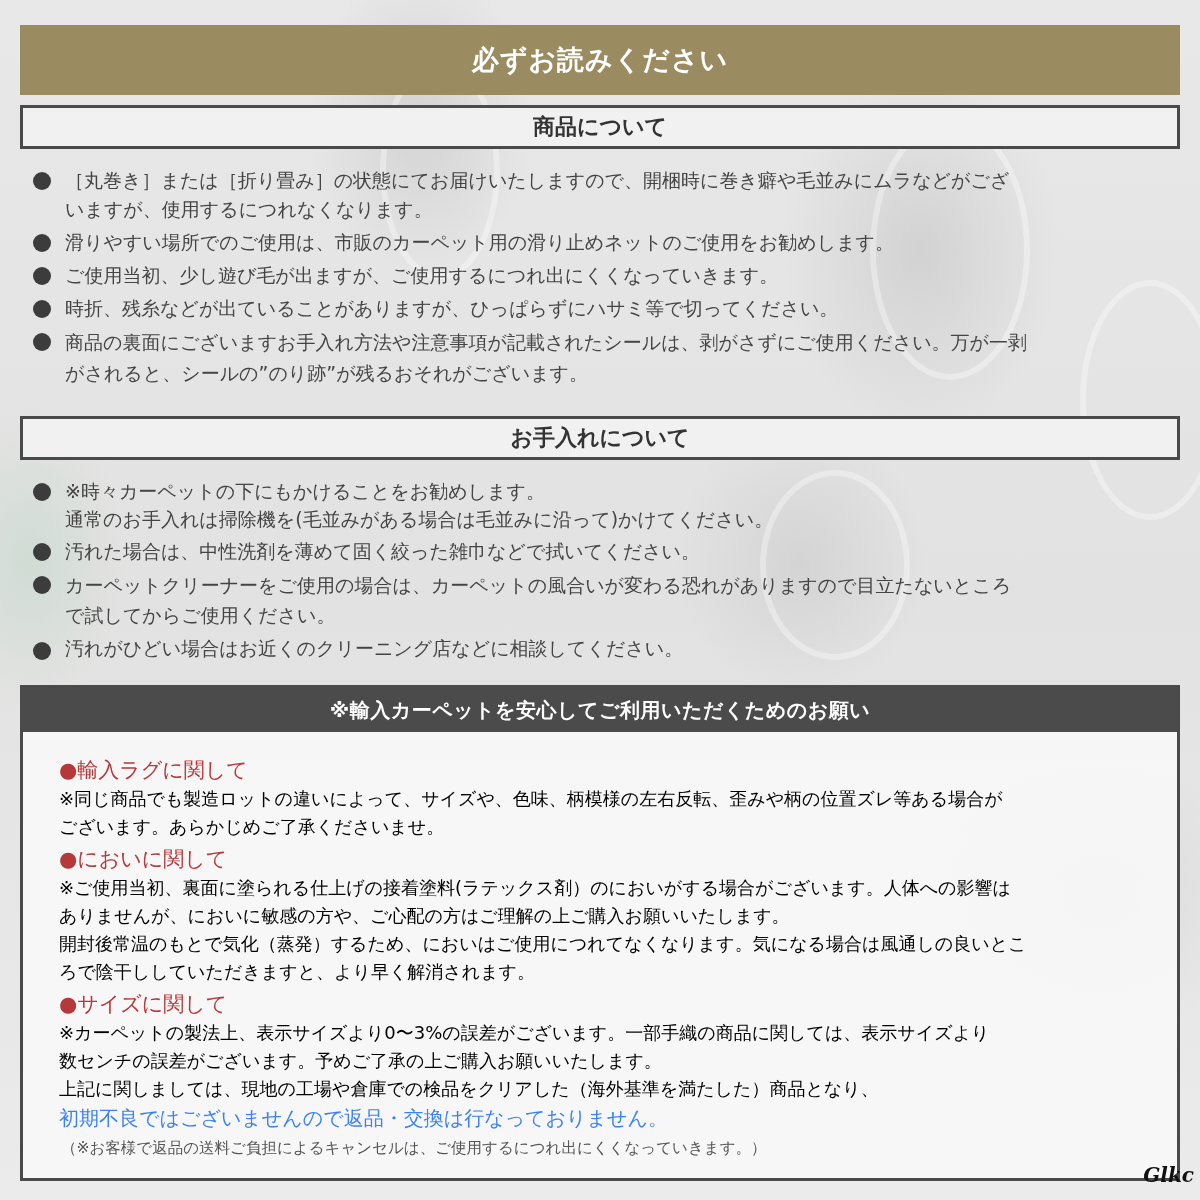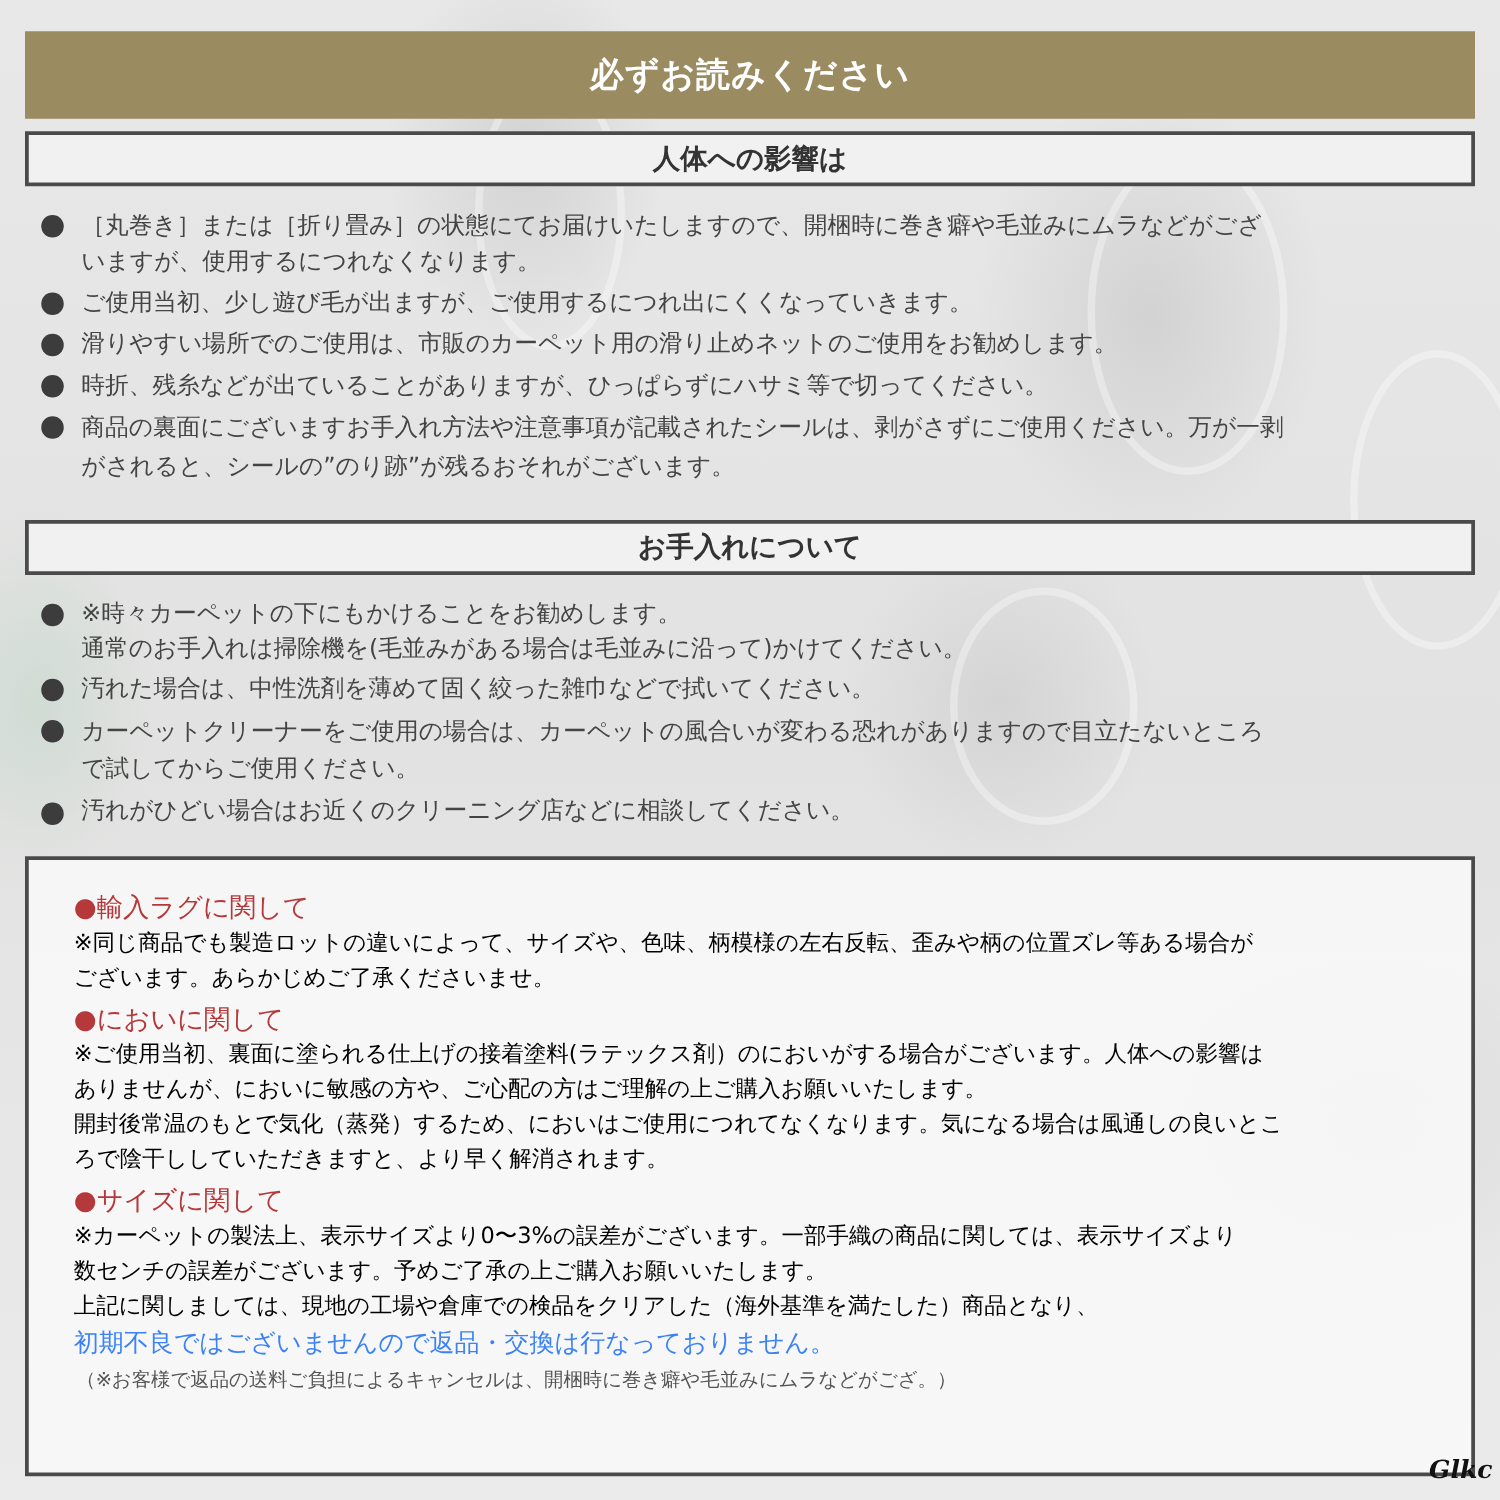--- a/index.html
+++ b/index.html
@@ -68,36 +68,36 @@
 <div class="bg-arc" style="left:380px;top:60px;width:120px;height:220px;"></div>
 <div class="bg-arc" style="left:870px;top:120px;width:160px;height:260px;"></div>
 <div class="bg-arc" style="left:760px;top:470px;width:150px;height:190px;"></div>
 <div class="bg-arc" style="left:1080px;top:280px;width:140px;height:240px;"></div>
 
 <div class="top-banner">
   <span>必ずお読みください</span>
 </div>
 
 <div class="section-header" style="top:105px;">
-  <span>人体への影響は</span>
+  <span>商品について</span>
 </div>
 
 <div class="bullet-list" style="top:166px;">
   <div class="bullet-item" style="margin-bottom:4px;">
     <span class="bullet-dot"></span>
     <div>［丸巻き］または［折り畳み］の状態にてお届けいたしますので、開梱時に巻き癖や毛並みにムラなどがござ</div>
     <div>いますが、使用するにつれなくなります。</div>
   </div>
   <div class="bullet-item" style="margin-bottom:4px;">
     <span class="bullet-dot"></span>
-    <div>ご使用当初、少し遊び毛が出ますが、ご使用するにつれ出にくくなっていきます。</div>
+    <div>滑りやすい場所でのご使用は、市販のカーペット用の滑り止めネットのご使用をお勧めします。</div>
   </div>
   <div class="bullet-item" style="margin-bottom:4px;">
     <span class="bullet-dot"></span>
-    <div>滑りやすい場所でのご使用は、市販のカーペット用の滑り止めネットのご使用をお勧めします。</div>
+    <div>ご使用当初、少し遊び毛が出ますが、ご使用するにつれ出にくくなっていきます。</div>
   </div>
   <div class="bullet-item" style="margin-bottom:4px;">
     <span class="bullet-dot"></span>
     <div>時折、残糸などが出ていることがありますが、ひっぱらずにハサミ等で切ってください。</div>
   </div>
   <div class="bullet-item" style="line-height:31px;">
     <span class="bullet-dot"></span>
     <div>商品の裏面にございますお手入れ方法や注意事項が記載されたシールは、剥がさずにご使用ください。万が一剥</div>
     <div>がされると、シールの”のり跡”が残るおそれがございます。</div>
   </div>
@@ -122,37 +122,40 @@
     <div>カーペットクリーナーをご使用の場合は、カーペットの風合いが変わる恐れがありますので目立たないところ</div>
     <div>で試してからご使用ください。</div>
   </div>
   <div class="bullet-item" style="margin-top:2px;">
     <span class="bullet-dot" style="top:8px;"></span>
     <div>汚れがひどい場合はお近くのクリーニング店などに相談してください。</div>
   </div>
 </div>
 
 <div class="notice-box">
+  <div class="notice-title">
+    <span>※輸入カーペットを安心してご利用いただくためのお願い</span>
+  </div>
   <div class="notice-body">
     <div>
       <div class="notice-heading">●輸入ラグに関して</div>
       <div class="notice-text">※同じ商品でも製造ロットの違いによって、サイズや、色味、柄模様の左右反転、歪みや柄の位置ズレ等ある場合が</div>
       <div class="notice-text">ございます。あらかじめご了承くださいませ。</div>
     </div>
     <div style="margin-top:4px;">
       <div class="notice-heading">●においに関して</div>
       <div class="notice-text">※ご使用当初、裏面に塗られる仕上げの接着塗料(ラテックス剤）のにおいがする場合がございます。人体への影響は</div>
       <div class="notice-text">ありませんが、においに敏感の方や、ご心配の方はご理解の上ご購入お願いいたします。</div>
       <div class="notice-text">開封後常温のもとで気化（蒸発）するため、においはご使用につれてなくなります。気になる場合は風通しの良いとこ</div>
       <div class="notice-text">ろで陰干ししていただきますと、より早く解消されます。</div>
     </div>
     <div style="margin-top:4px;">
       <div class="notice-heading">●サイズに関して</div>
       <div class="notice-text">※カーペットの製法上、表示サイズより0〜3%の誤差がございます。一部手織の商品に関しては、表示サイズより</div>
       <div class="notice-text">数センチの誤差がございます。予めご了承の上ご購入お願いいたします。</div>
       <div class="notice-text">上記に関しましては、現地の工場や倉庫での検品をクリアした（海外基準を満たした）商品となり、</div>
       <div class="notice-warning">初期不良ではございませんので返品・交換は行なっておりません。</div>
-      <div class="notice-footnote">（※お客様で返品の送料ご負担によるキャンセルは、開梱時に巻き癖や毛並みにムラなどがござ。）</div>
+      <div class="notice-footnote">（※お客様で返品の送料ご負担によるキャンセルは、ご使用するにつれ出にくくなっていきます。）</div>
     </div>
   </div>
 </div>
 
 <div class="brand-logo">Glkc</div>
 
 </body></html>

